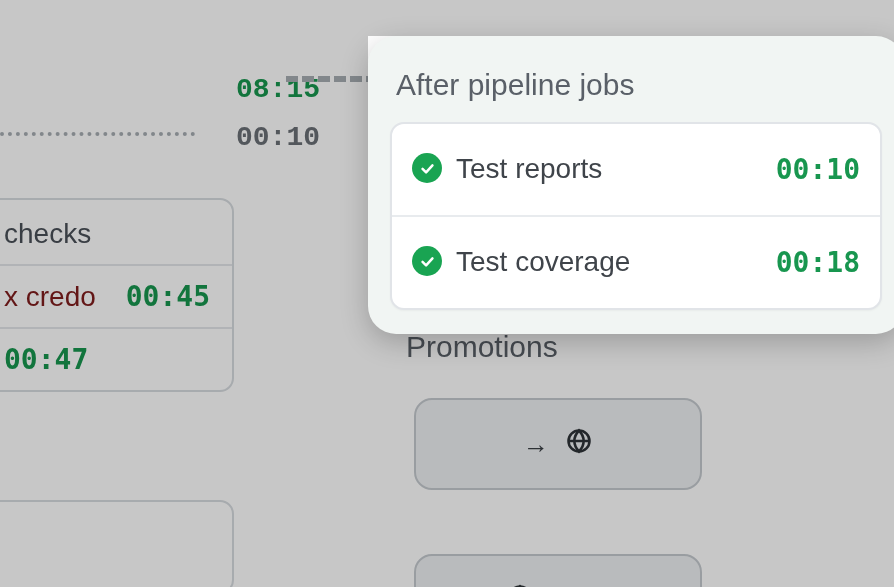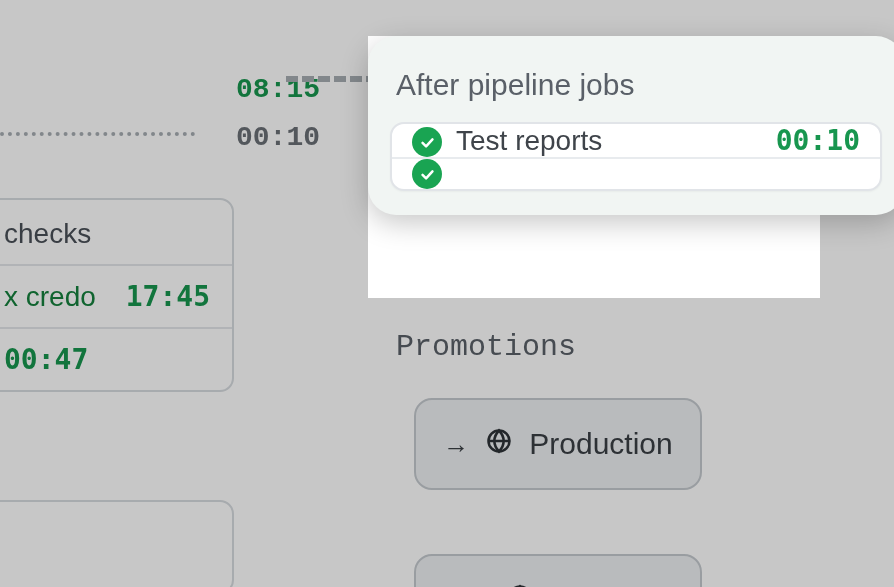--- a/index.html
+++ b/index.html
@@ -65,21 +65,21 @@
     padding: 18px 28px 14px 72px;
   }
   .check-row {
     display: flex;
     align-items: center;
     justify-content: space-between;
     padding: 14px 22px 14px 72px;
     border-top: 2px solid #e3e6ea;
     font-size: 28px;
   }
-  .check-row .name { color: #15803d; }
+  .check-row .name { color: #7f1d1d; }
   .check-row .dur  { font-family: "SFMono-Regular", Consolas, monospace; color:#18964f; font-weight:600; }
 
   .small-card-peek {
     position:absolute;
     left:-70px;
     top:500px;
     width:300px;
     height:90px;
     border:2px solid #d7dbdf;
     border-radius:14px;
@@ -116,46 +116,45 @@
   }
   .job-list {
     background: #ffffff;
     border: 2px solid #e1e4e8;
     border-radius: 14px;
     overflow: hidden;
     box-shadow: 0 1px 2px rgba(0,0,0,0.04);
   }
   .job-row {
     display: flex;
-    align-items: flex-end;
+    align-items: flex-start;
     gap: 14px;
-    padding: 0 20px;
+    padding: 29px 20px;
     font-size: 28px;
   }
   .job-row + .job-row { border-top: 2px solid #e8ebee; }
   .job-row .name { color: #3f444a; flex: 1; }
   .job-row .dur  { font-family: "SFMono-Regular", Consolas, monospace; color:#18964f; font-weight:600; }
 
   .status-icon {
     width: 30px; height: 30px; border-radius: 50%;
     background: #19a452;
     display: inline-flex; align-items: center; justify-content: center;
     flex: 0 0 30px;
   }
   .status-icon svg { width: 17px; height: 17px; }
 
   
   .promotions-title {
     position:absolute;
-    left: 396px;
+    left: 406px;
     top: 330px;
     font-size: 30px;
     color:#5a6068;
     font-weight:500;
-    font-family:Liberation Mono, monospace;
   }
   .promo-btn {
     position:absolute;
     left: 414px;
     top: 398px;
     width: 284px;
     height: 88px;
     border: 2px solid #c5cacf;
     border-radius: 18px;
     background: #eef0f2;
@@ -186,40 +185,39 @@
 
 <div class="left-times">
   <div class="mono time-green">08:15</div>
   <div class="mono time-grey">00:10</div>
 </div>
 
 <div class="card checks-card">
   <div class="checks-title">checks</div>
   <div class="check-row">
     <span class="name">x credo</span>
-    <span class="dur">17:45</span>
+    <span class="dur">00:45</span>
   </div>
   <div class="check-row">
     <span class="dur">00:47</span>
   </div>
 </div>
 
 <div class="small-card-peek"></div>
 
 <div class="promotions-title">Promotions</div>
 
 <div class="promo-btn">
   <span class="arrow">→</span>
   <span>
     <svg viewBox="0 0 24 24" fill="none" stroke="#2e3338" stroke-width="2.2">
       <circle cx="12" cy="12" r="9"></circle>
       <path d="M3 12h18M12 3c2.8 3 4 6 4 9s-1.2 6-4 9c-2.8-3-4-6-4-9s1.2-6 4-9z"></path>
     </svg>
   </span>
-  <span>Production</span>
 </div>
 
 <div class="promo-btn staging">
   <span class="arrow">→</span>
   <span>
     <svg viewBox="0 0 24 24" fill="none" stroke="#2e3338" stroke-width="2.2">
       <circle cx="12" cy="12" r="9"></circle>
       <path d="M3 12h18M12 3c2.8 3 4 6 4 9s-1.2 6-4 9c-2.8-3-4-6-4-9s1.2-6 4-9z"></path>
     </svg>
   </span>
@@ -244,15 +242,17 @@
       </span>
       <span class="name">Test reports</span>
       <span class="dur">00:10</span>
     </div>
     <div class="job-row">
       <span class="status-icon">
         <svg viewBox="0 0 24 24" fill="none" stroke="#ffffff" stroke-width="3.5" stroke-linecap="round" stroke-linejoin="round">
             <polyline points="5 12.5 10 17.5 19 7.5"></polyline>
           </svg>
       </span>
+      <span class="name">Test coverage</span>
+      <span class="dur">00:18</span>
     </div>
   </div>
 </div>
 
 </body></html>

